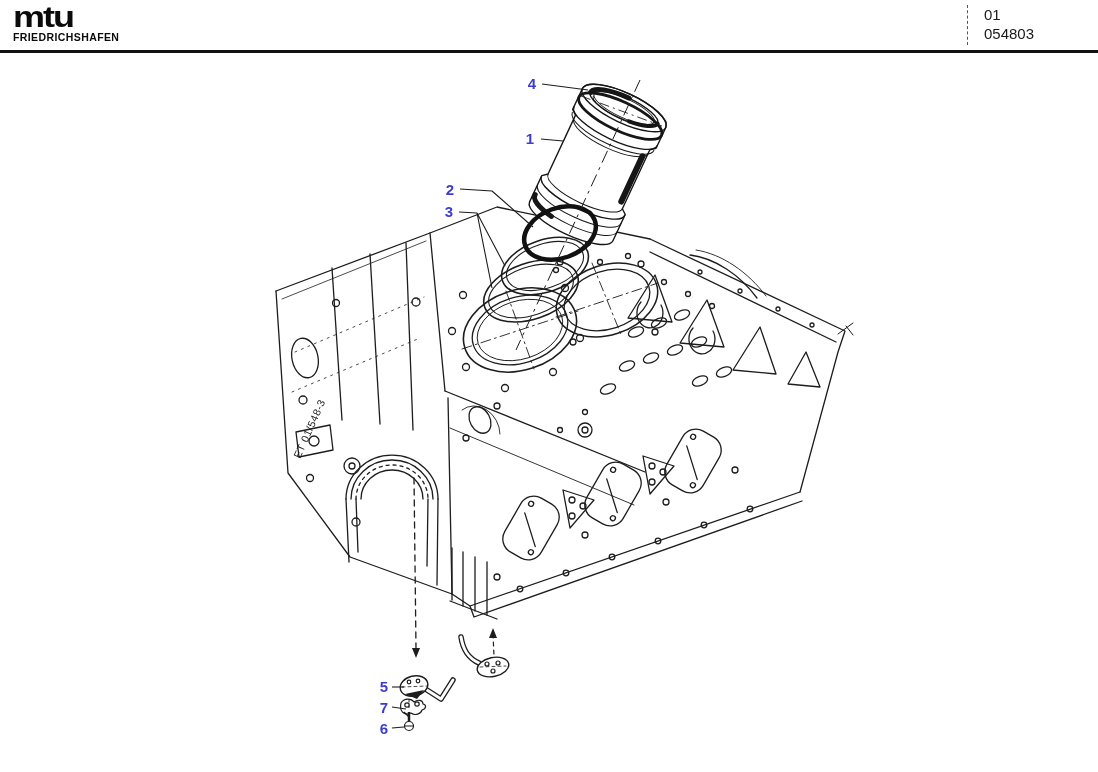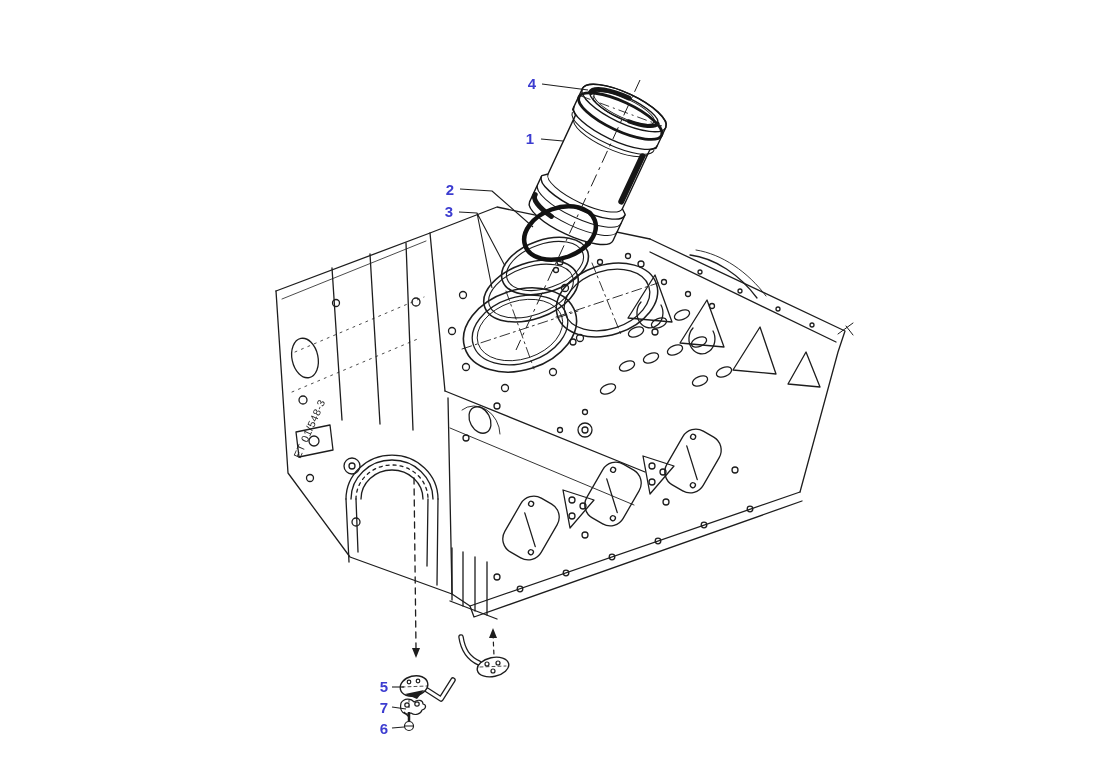--- a/index.html
+++ b/index.html
@@ -19,20 +19,31 @@
   .sheet div{white-space:nowrap;}
   
   .art{position:absolute;left:0;top:0;z-index:1;}
   .callout{font-size:15px;font-weight:700;}
 </style>
 </head>
 <body>
 
 <div class="stage">
 
+  <div class="hdr">
+    <div class="brand">
+      <span class="brand-main">mtu</span>
+      <span class="brand-sub">FRIEDRICHSHAFEN</span>
+    </div>
+    <div class="hdr-divider"></div>
+    <div class="sheet">
+      <div>01</div>
+      <div>054803</div>
+    </div>
+  </div>
 
   <svg class="art" width="1098" height="772" viewBox="0 0 1098 772">
 
     <g stroke="#1d1d1d" fill="none" stroke-width="1.3" stroke-linejoin="round" stroke-linecap="round">
 
       <path d="M276,291 L430,233 L497,207 L650,239"></path>
       <path d="M282,299 L426,241" stroke-width="0.8"></path>
       <path d="M650,239 L845,331 L838,352 L800,492"></path>
       <path d="M650,252 L836,342"></path>
       <path d="M838,334 l15,-11 m-7,3 l7,9" stroke-width="1"></path>

